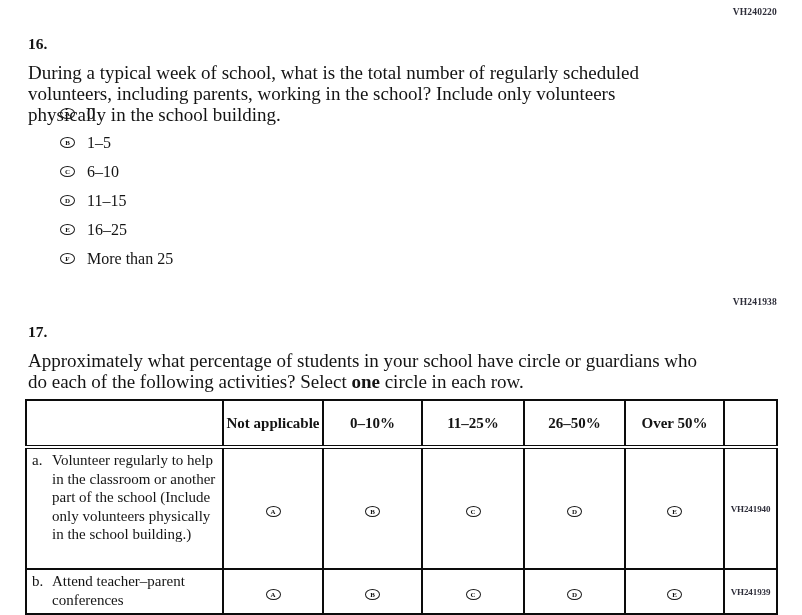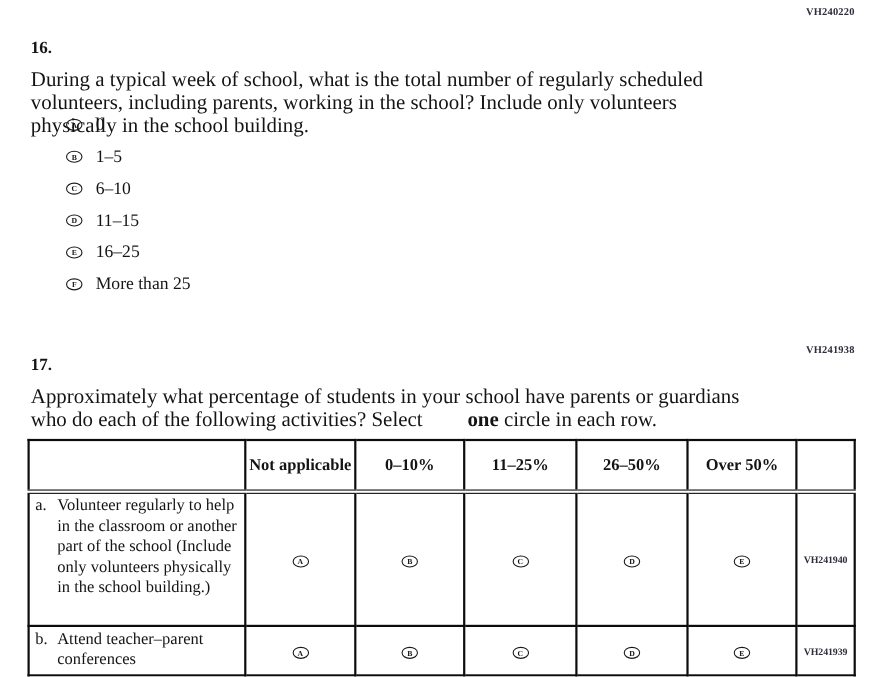--- a/index.html
+++ b/index.html
@@ -16,21 +16,21 @@
     color: #141414;
   }
   .code-label {
     position: absolute;
     font-size: 9.5px;
     font-weight: bold;
     color: #2e2e3a;
     letter-spacing: 0.2px;
   }
   #code-top    { top: 7px;  right: 25px; text-align: center; }
-  #code-middle { top: 314px; right: 25px; }
+  #code-middle { top: 297px; right: 25px; }
 
   .question {
     position: absolute;
     left: 28px;
     display: flex;
     align-items: flex-start;
     flex-direction: column;
   }
   #question-16 { top: 33px;  width: 665px; }
   #question-17 { top: 321px; width: 672px; }
@@ -38,21 +38,21 @@
     font-weight: bold;
     font-size: 15.5px;
     width: 29px;
     flex: 0 0 29px;
     line-height: 21px;
   }
   .q-text {
     font-size: 19px;
     line-height: 21px;
   }
-  .q-text .bold-inline { font-weight: bold; margin-left: 36px; }
+  .q-text .bold-inline { font-weight: bold; }
 
   .options {
     position: absolute;
     left: 60px;
     top: 99px;
   }
   .option-row {
     height: 29px;
     display: flex;
     align-items: center;
@@ -158,21 +158,21 @@
   <div class="option-row">
     <span class="bubble">F</span>
     <span class="option-label">More than 25</span>
   </div>
 </div>
 
 <div id="code-middle" class="code-label">VH241938</div>
 
 <div id="question-17" class="question">
   <span class="q-number">17.</span>
-  <span class="q-text"><span>Approximately what percentage of students in your school have parents or guardians who do each of the following activities? Select </span><span class="bold-inline">one</span><span> circle in each row.</span></span>
+  <span class="q-text"><span>Approximately what percentage of students in your school have circle or guardians who do each of the following activities? Select </span><span class="bold-inline">one</span><span> circle in each row.</span></span>
 </div>
 
 <table id="q17-table">
   <colgroup>
     <col style="width:197px">
     <col style="width:100px">
     <col style="width:99px">
     <col style="width:102px">
     <col style="width:101px">
     <col style="width:99px">

